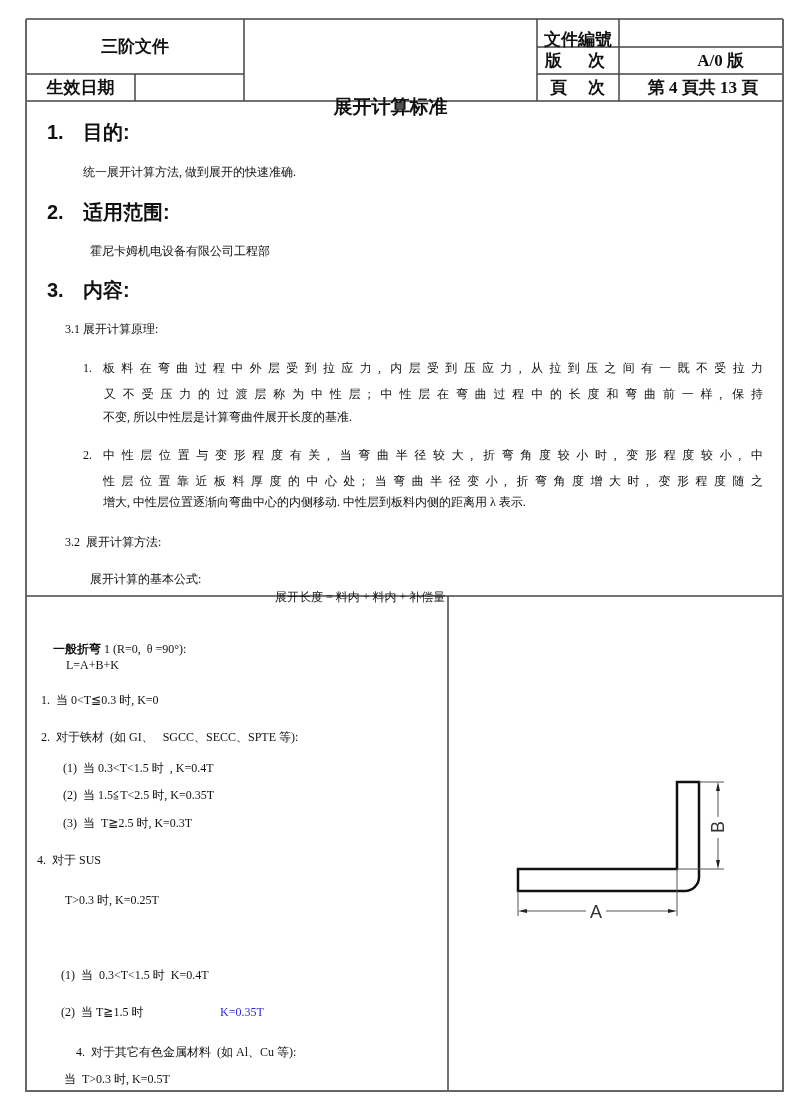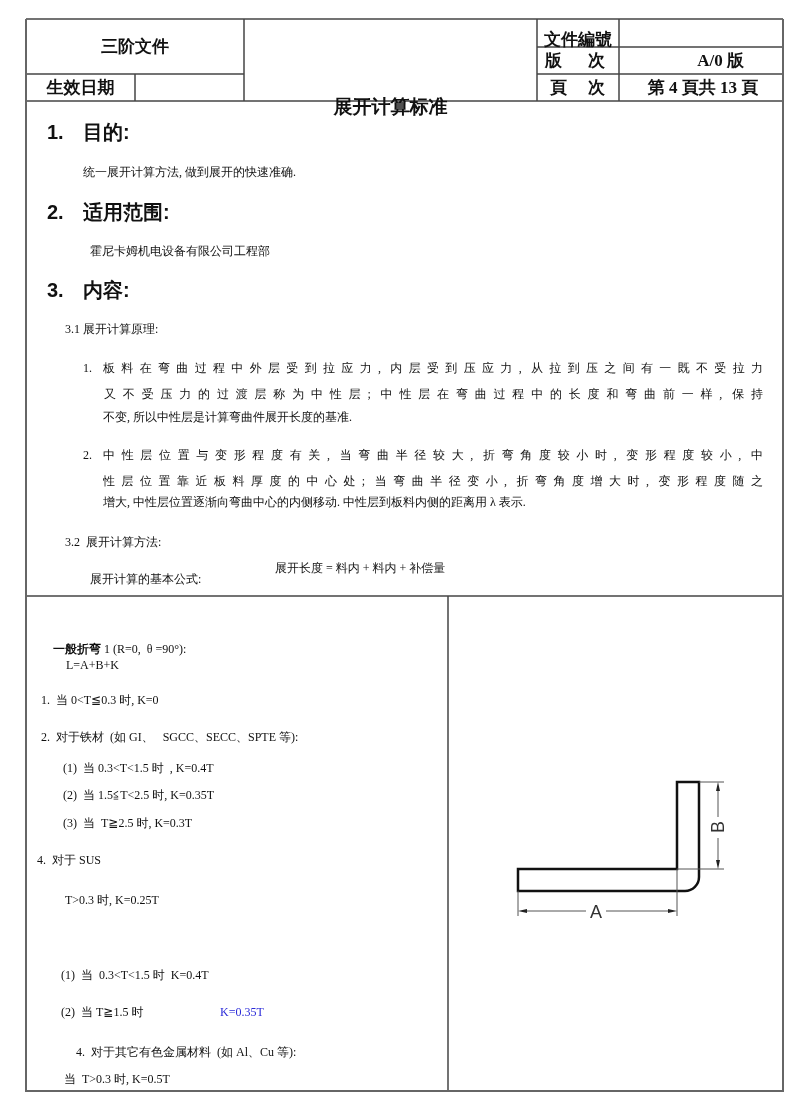--- a/index.html
+++ b/index.html
@@ -109,21 +109,21 @@
   <span class="ln" style="left:103px;top:405px;">不变, 所以中性层是计算弯曲件展开长度的基准.</span>
   <span class="ln jl" style="left:104px;top:382px;width:659px;">又不受压力的过渡层称为中性层; 中性层在弯曲过程中的长度和弯曲前一样, 保持</span>
 
   <span class="ln" style="left:83px;top:443px;">2.</span>
   <span class="ln jl" style="left:103px;top:443px;width:660px;">中性层位置与变形程度有关, 当弯曲半径较大, 折弯角度较小时, 变形程度较小, 中</span>
   <span class="ln jl" style="left:103px;top:469px;width:660px;">性层位置靠近板料厚度的中心处; 当弯曲半径变小, 折弯角度增大时, 变形程度随之</span>
   <span class="ln" style="left:103px;top:490px;">增大, 中性层位置逐渐向弯曲中心的内侧移动. 中性层到板料内侧的距离用 λ 表示.</span>
 
   <span class="ln" style="left:65px;top:530px;">3.2  展开计算方法:</span>
   <span class="ln" style="left:90px;top:567px;">展开计算的基本公式:</span>
-  <span class="ln" style="left:275px;top:556px;">展开长度 = 料内 + 料内 + 补偿量</span>
+  <span class="ln" style="left:275px;top:585px;">展开长度 = 料内 + 料内 + 补偿量</span>
 
   <div class="ln" style="left:41px;top:613px;">
     <span class="bold-sans">一般折弯</span><span> 1 (R=0,  θ =90°):</span>
   </div>
   <span class="ln" style="left:66px;top:653px;">L=A+B+K</span>
 
   <span class="ln" style="left:41px;top:688px;">1.  当 0&lt;T≦0.3 时, K=0</span>
   <span class="ln" style="left:41px;top:725px;text-align:center;">2.  对于铁材  (如 GI、   SGCC、SECC、SPTE 等):</span>
   <span class="ln" style="left:63px;top:756px;">(1)  当 0.3&lt;T&lt;1.5 时  , K=0.4T</span>
   <span class="ln" style="left:63px;top:783px;">(2)  当 1.5≦T&lt;2.5 时, K=0.35T</span>

